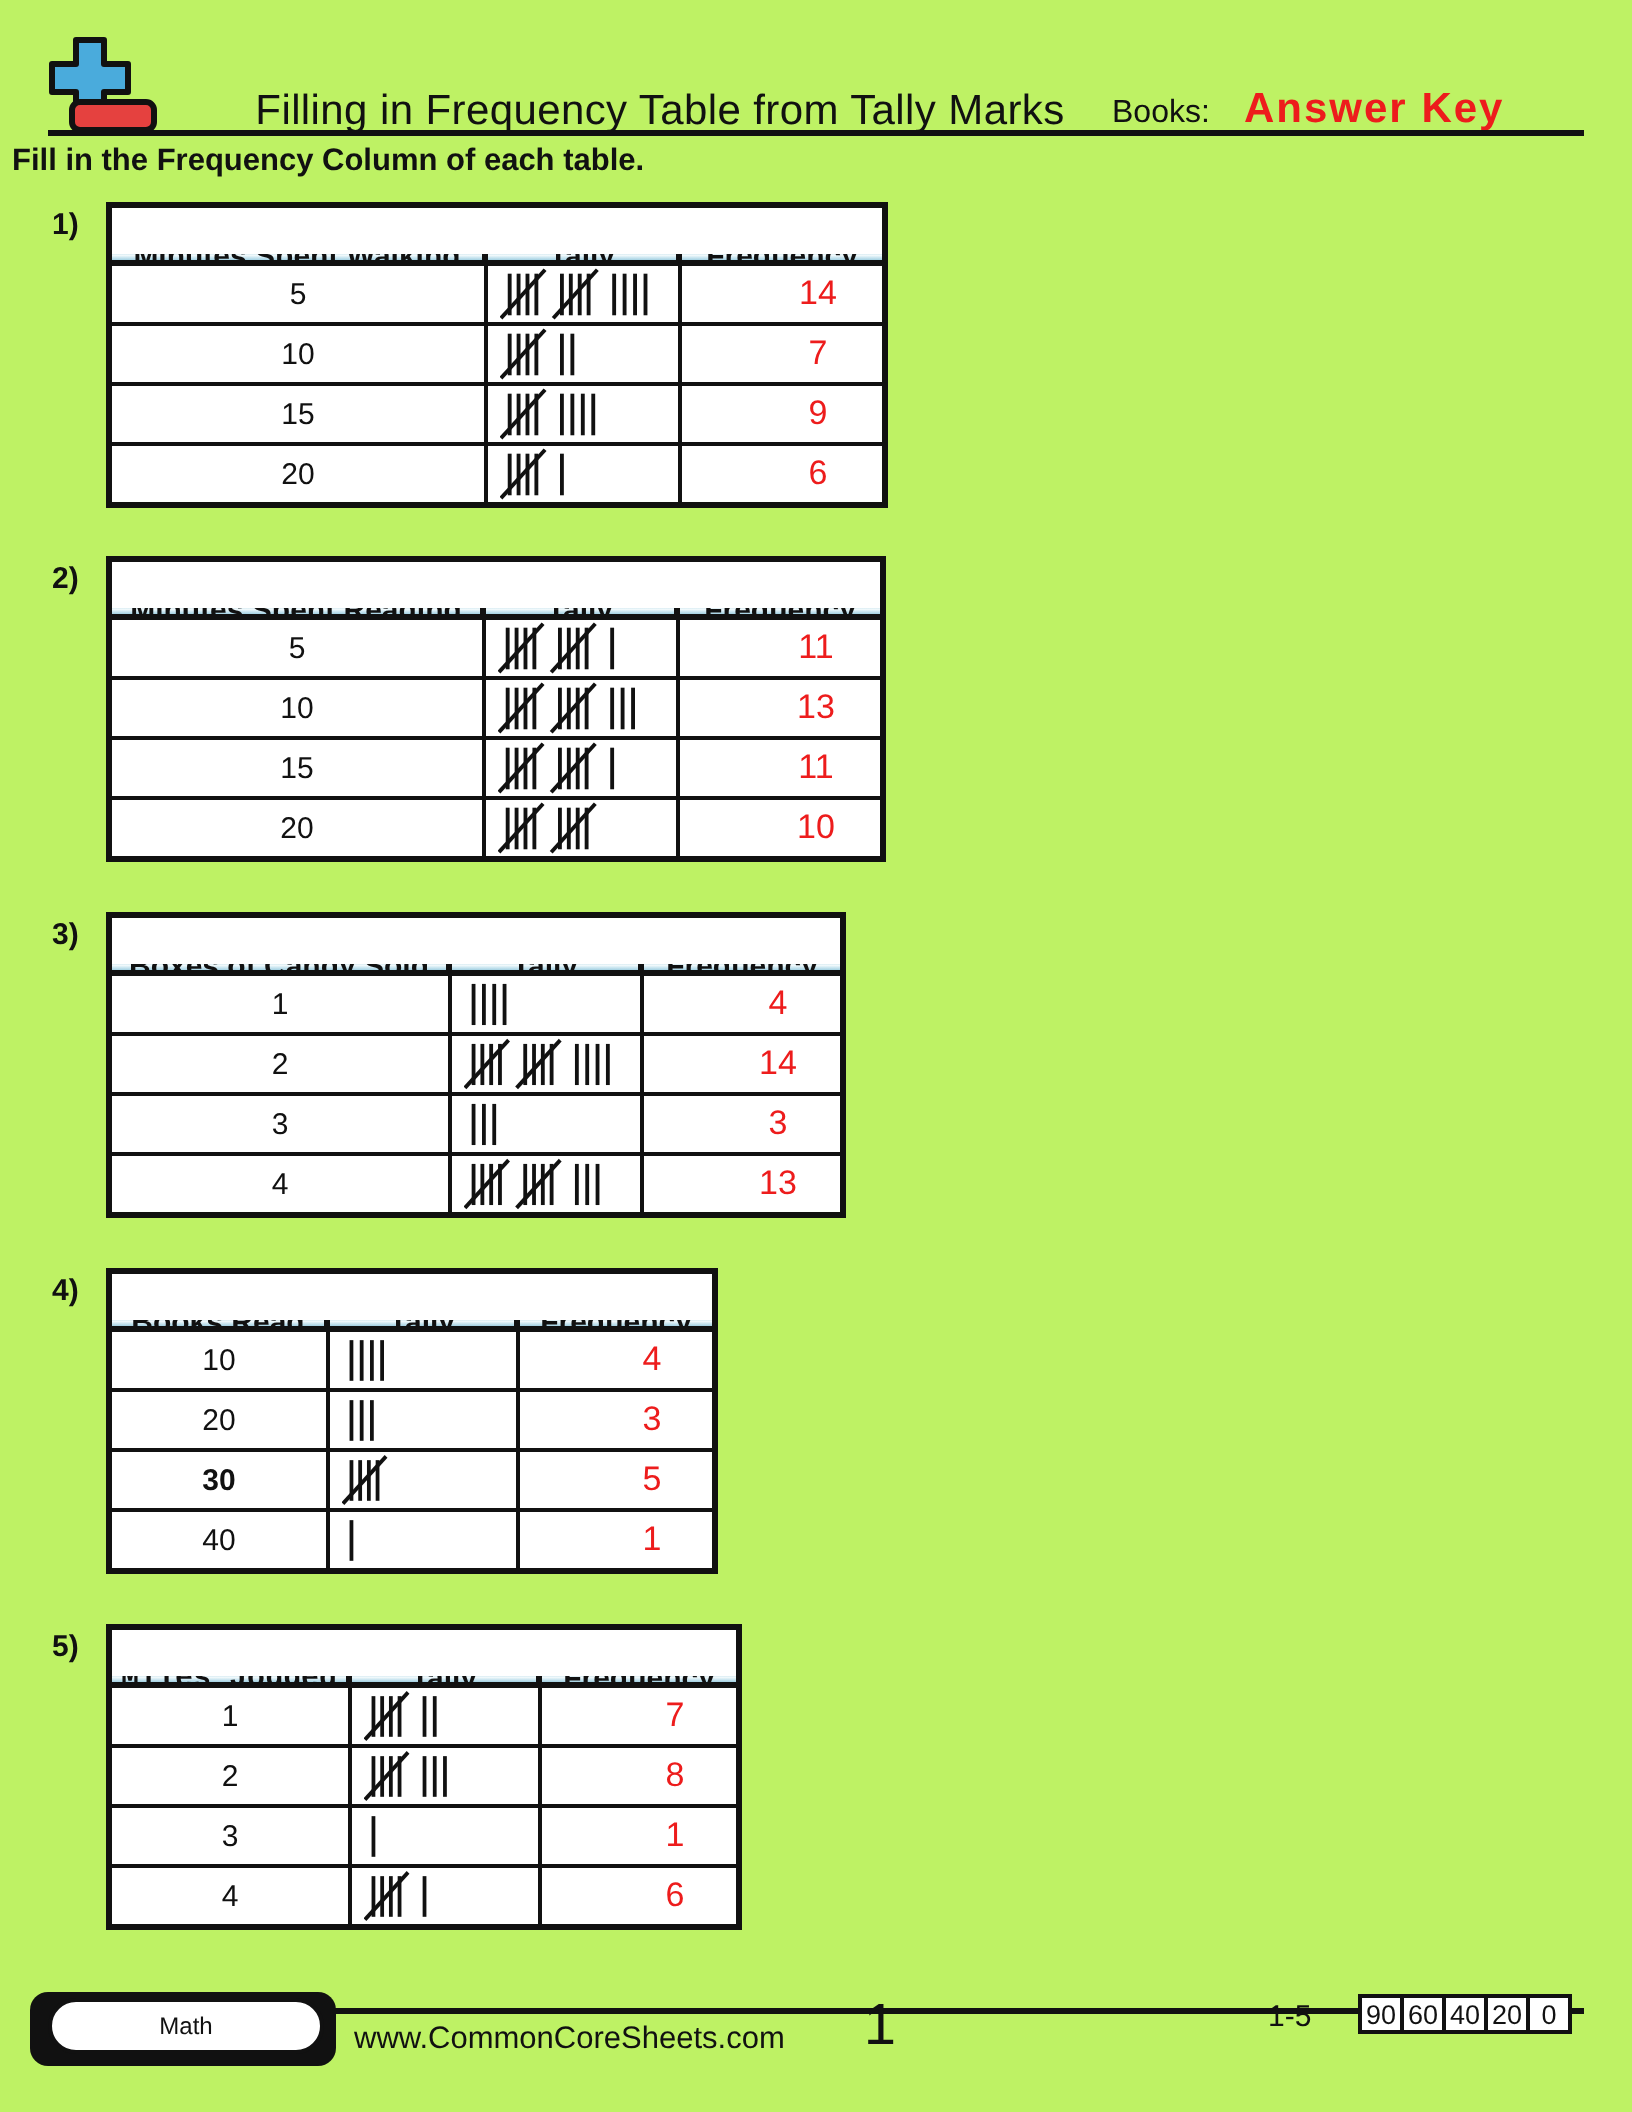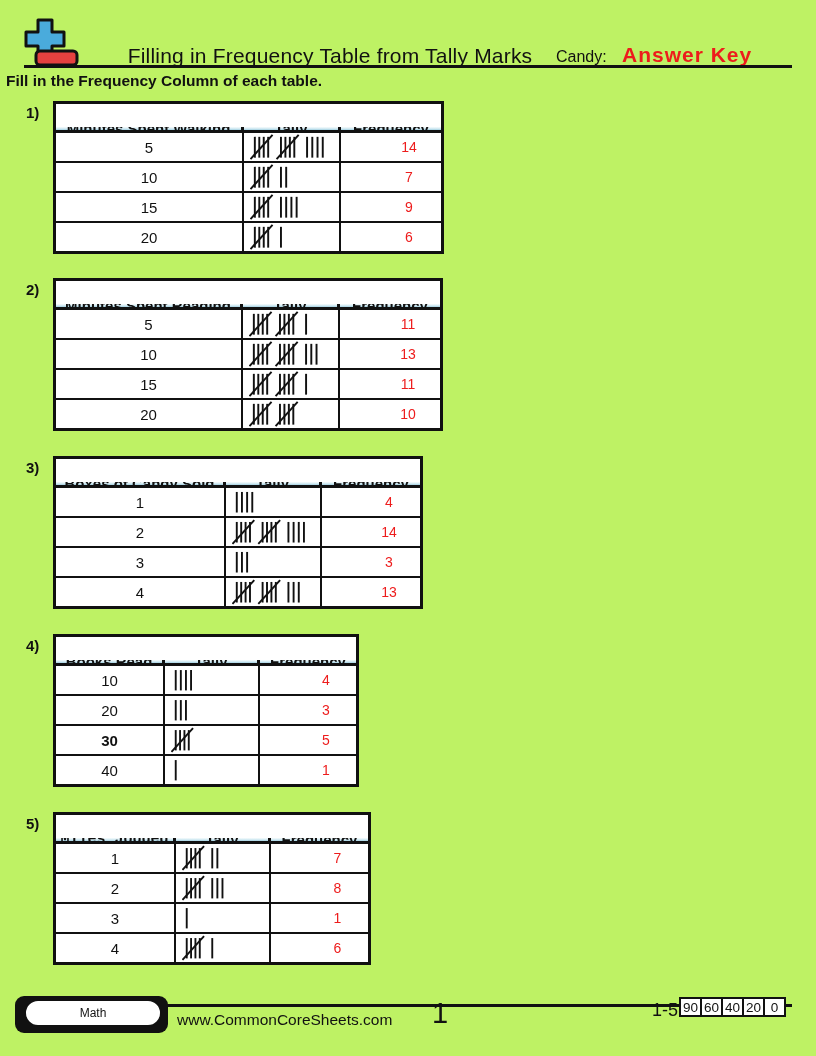--- a/index.html
+++ b/index.html
@@ -23,51 +23,51 @@
   .trow{display:flex;height:28px;}
   .trow.thead{height:26px;border-bottom:3px solid var(--ink,#111);}
   .trow.body:not(:last-child){border-bottom:2px solid var(--ink,#111);}
   .tcell{box-sizing:border-box;display:flex;align-items:center;justify-content:center;
          font-size:15px;overflow:hidden;}
   .trow.body .tcell:not(:last-child){border-right:2px solid var(--ink,#111);}
   .trow.thead .tcell:not(:last-child){border-right:3px solid var(--ink,#111);}
   .hcell{font-weight:bold;
     background:linear-gradient(180deg,#d7ebf2 0%,var(--hdr-top,#f2fafc) 22%,#cfe8f1 55%,var(--hdr-bottom,#a3d1e2) 100%);margin-top:23px;}
   .tallycell{justify-content:flex-start;padding-left:6px;}
-  .freqcell{color:var(--answer-red,#ed1c1c);font-size:14px;padding-left:36px;}
+  .freqcell{color:var(--answer-red,#ed1c1c);font-size:17px;padding-left:36px;}
   
   .footer-rule{position:absolute;left:24px;top:1004px;width:768px;height:3px;background:var(--ink,#111);}
   .badge{position:absolute;left:15px;top:996px;width:153px;height:37px;background:var(--ink,#111);
          border-radius:9px;}
   .badge-inner{position:absolute;left:9px;right:6px;top:3px;bottom:6px;background:#fff;
          border:2.5px solid var(--ink,#111);border-radius:15px;display:flex;align-items:center;
          justify-content:center;font-size:12px;font-weight:normal;}
   .website{position:absolute;left:177px;top:1011px;font-size:15.5px;}
   .page-num{position:absolute;left:410px;top:997px;width:60px;text-align:center;font-size:29px;}
-  .range{position:absolute;left:652px;top:1000px;font-size:18px;}
+  .range{position:absolute;left:634px;top:1000px;font-size:15px;}
   .score-boxes{position:absolute;left:679px;top:997px;display:flex;}
   .score-box{box-sizing:border-box;width:23px;height:20px;border:2px solid var(--ink,#111);
          margin-left:-2px;display:flex;align-items:center;justify-content:center;
          font-size:13.5px;background:#fff;}
   .score-box:first-child{margin-left:0;}
 </style>
 </head>
 <body>
 
 <div class="page">
 
   <div class="logo">
     <svg width="58" height="50" viewBox="0 0 58 50">
       <path id="logo-plus" d="M16 2 H30 V14 H42 V28 H30 V40 H16 V28 H4 V14 H16 Z" stroke-width="3" stroke-linejoin="round" fill="#4aabdc" stroke="#111111"></path>
       <rect id="logo-minus" x="14" y="33" width="41" height="14" rx="4" stroke-width="3" fill="#e5413f" stroke="#111111"></rect>
     </svg>
   </div>
 
   <div class="title">Filling in Frequency Table from Tally Marks</div>
-  <div class="name-label">Candy:</div>
+  <div class="name-label">Books:</div>
   <div class="answer-key">Answer Key</div>
   <div class="top-rule"></div>
   <div class="instruction">Fill in the Frequency Column of each table.</div>
 
   <div id="tables">
       <div class="table-block" style="top: 101px;"><span class="tbl-num">1)</span><div class="tbl"><div class="trow thead">
             <div class="tcell hcell" style="width: 188px;">Minutes Spent Walking</div>
             <div class="tcell hcell" style="width: 97px;">Tally</div>
             <div class="tcell hcell" style="width: 100px;">Frequency</div>
           </div><div class="trow body">

